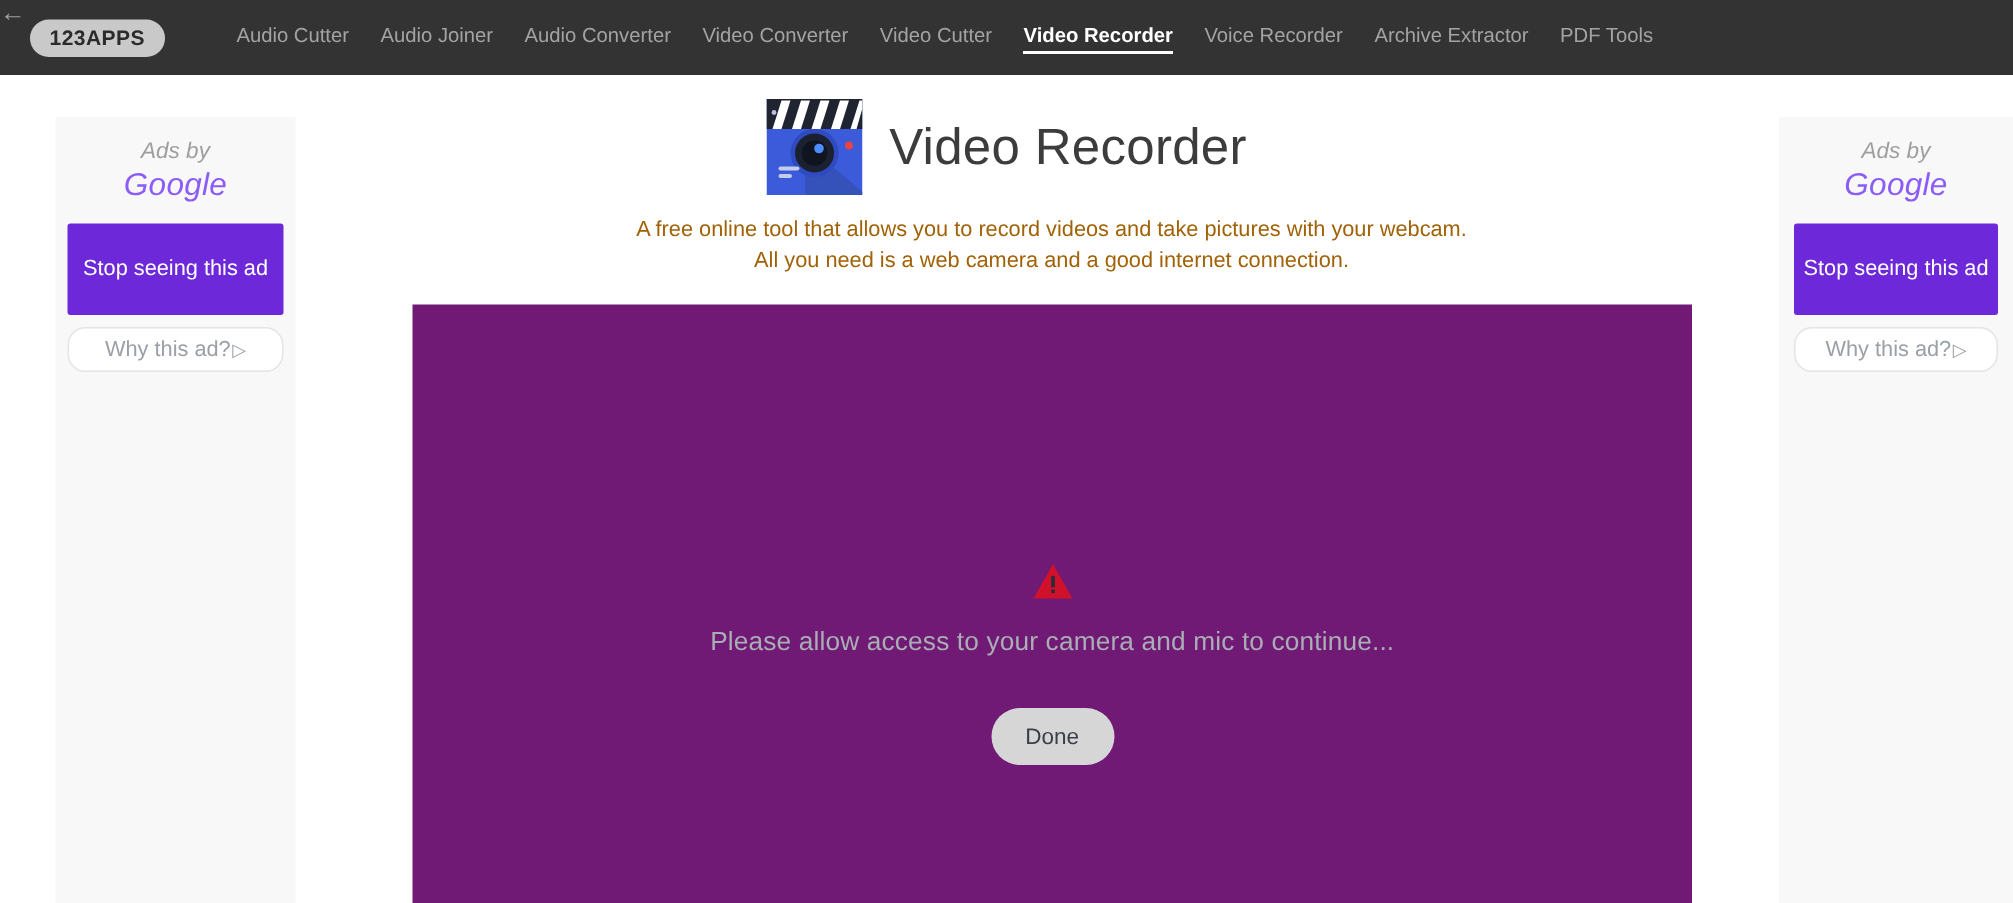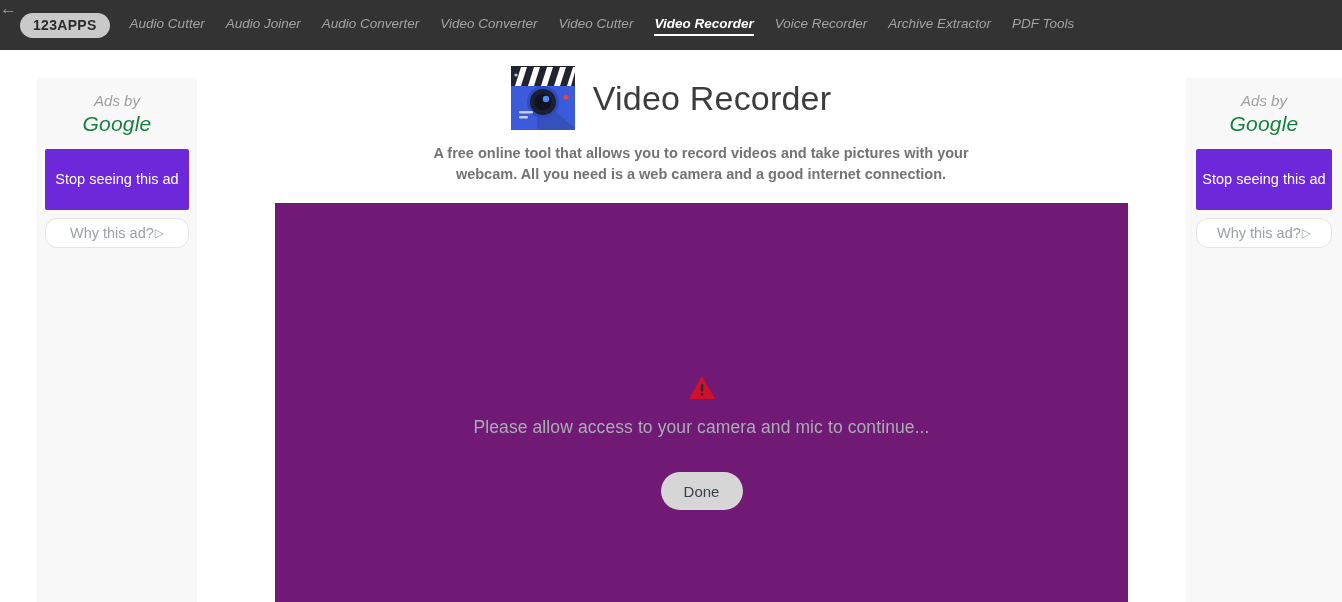--- a/index.html
+++ b/index.html
@@ -23,21 +23,21 @@
     background: #c9c9c9;
     color: #2b2b2b;
     border-radius: 14px;
     font-size: 14px;
     font-weight: bold;
     letter-spacing: .3px;
     padding: 5px 13px 6px 13px;
     line-height: 1;
     user-select: none;
   }
-  .nav { display: flex; align-items: center; margin-left: 20px; font-style: italic; }
+  .nav { display: flex; align-items: center; margin-left: 48px; }
   .nav-item {
     color: #a3a3a3;
     font-size: 13.5px;
     margin-right: 21px;
     position: relative;
     padding-bottom: 3px;
     white-space: nowrap;
     cursor: pointer;
   }
   .nav-item.active { color: #ffffff; font-weight: bold; }
@@ -66,21 +66,21 @@
   .ads-by {
     text-align: center;
     color: #9e9e9e;
     font-size: 15px;
     line-height: 1.2;
     font-style: italic;
   }
   .ads-by .g {
     display: block;
     font-size: 21px;
-    color: #15803d;
+    color: #8b5cf6;
     letter-spacing: .2px;
     margin-top: 1px;
   }
   .ad-btn-stop {
     display: block;
     background: #6d28d9;
     color: #ffffff;
     font-size: 14.5px;
     text-align: center;
     line-height: 1.15;
@@ -122,22 +122,21 @@
     color: #3c3c3c;
     font-weight: normal;
     letter-spacing: .2px;
   }
   .subtitle {
     position: absolute; left: 421px; top: 143px;
     width: 560px;
     text-align: center;
     font-size: 14.5px;
     line-height: 1.42;
-    color: #737373;
-    font-weight: bold;
+    color: #a16207;
   }
 
   
   .stage {
     position: absolute;
     left: 275px; top: 203px;
     width: 853px; height: 399px;
     background: #701a75;
     display: flex;
     flex-direction: column;

